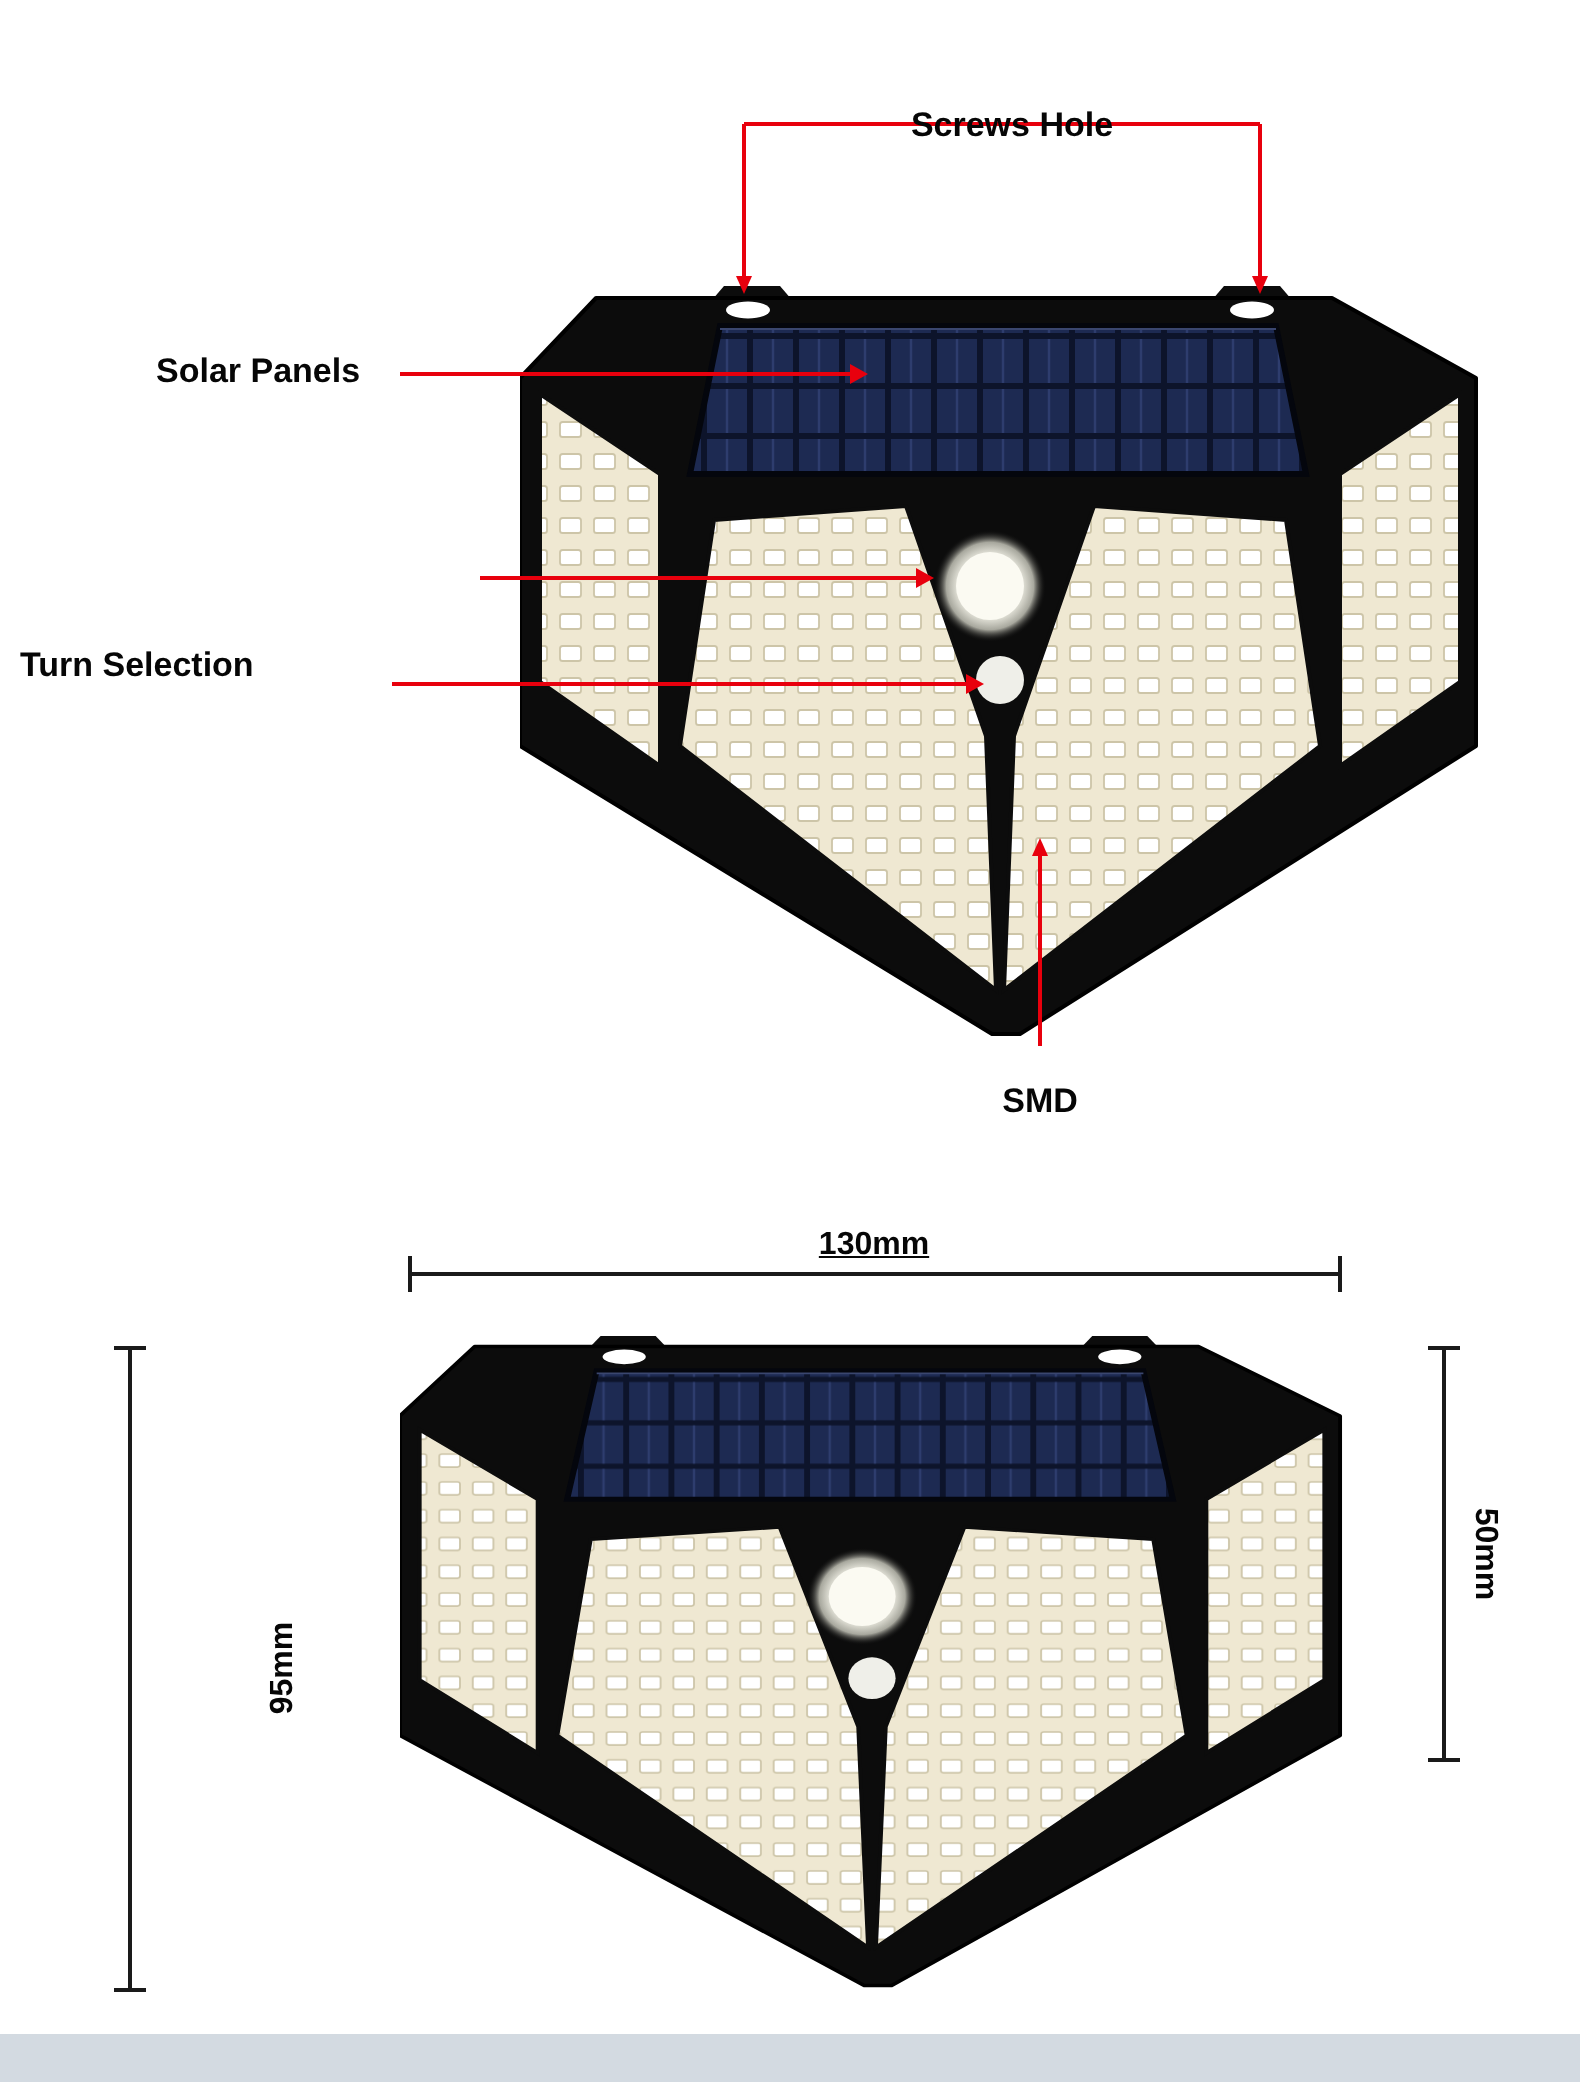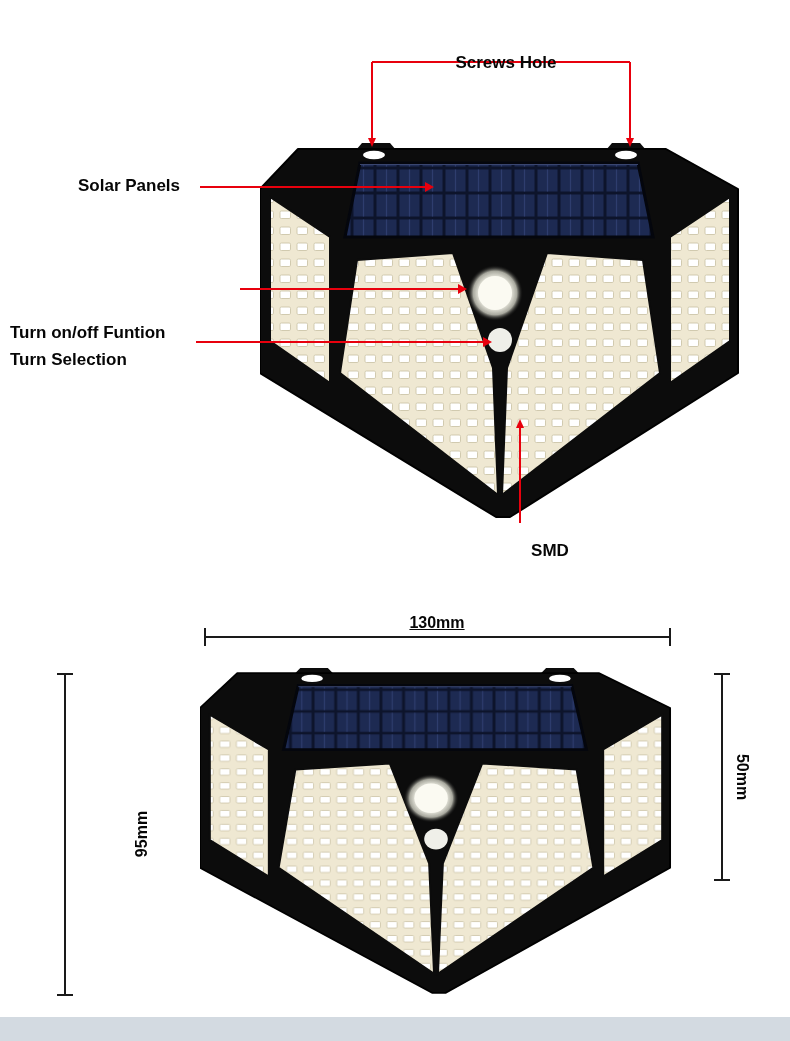--- a/index.html
+++ b/index.html
@@ -106,25 +106,24 @@
       <line x1="714" y1="880" x2="730" y2="880"></line>
     </g>
   </svg>
 
   <div class="label center" style="left:446px;top:25px;width:120px;margin-top:24px;">Screws Hole</div>
 
   <div class="label" style="left:78px;top:172px;">Solar Panels</div>
 
 
   <div class="label" style="left:10px;top:319px;">
-    <div>Turn on/off Funtion</div>
     <div>Turn Selection</div>
   </div>
 
-  <div class="label center" style="left:524px;top:537px;width:52px;">SMD</div>
+  <div class="label center" style="left:494px;top:537px;width:52px;">SMD</div>
 
   <div class="label dim center" style="left:402px;top:609px;width:70px;text-decoration:underline;">130mm</div>
 
   <div class="label dim center rot-ccw" style="left:103px;top:824px;width:70px;height:20px;">95mm</div>
 
   <div class="label dim center rot-cw" style="left:711px;top:767px;width:70px;height:20px;">50mm</div>
 
   <div class="footer-strip"></div>
 
 </div>

